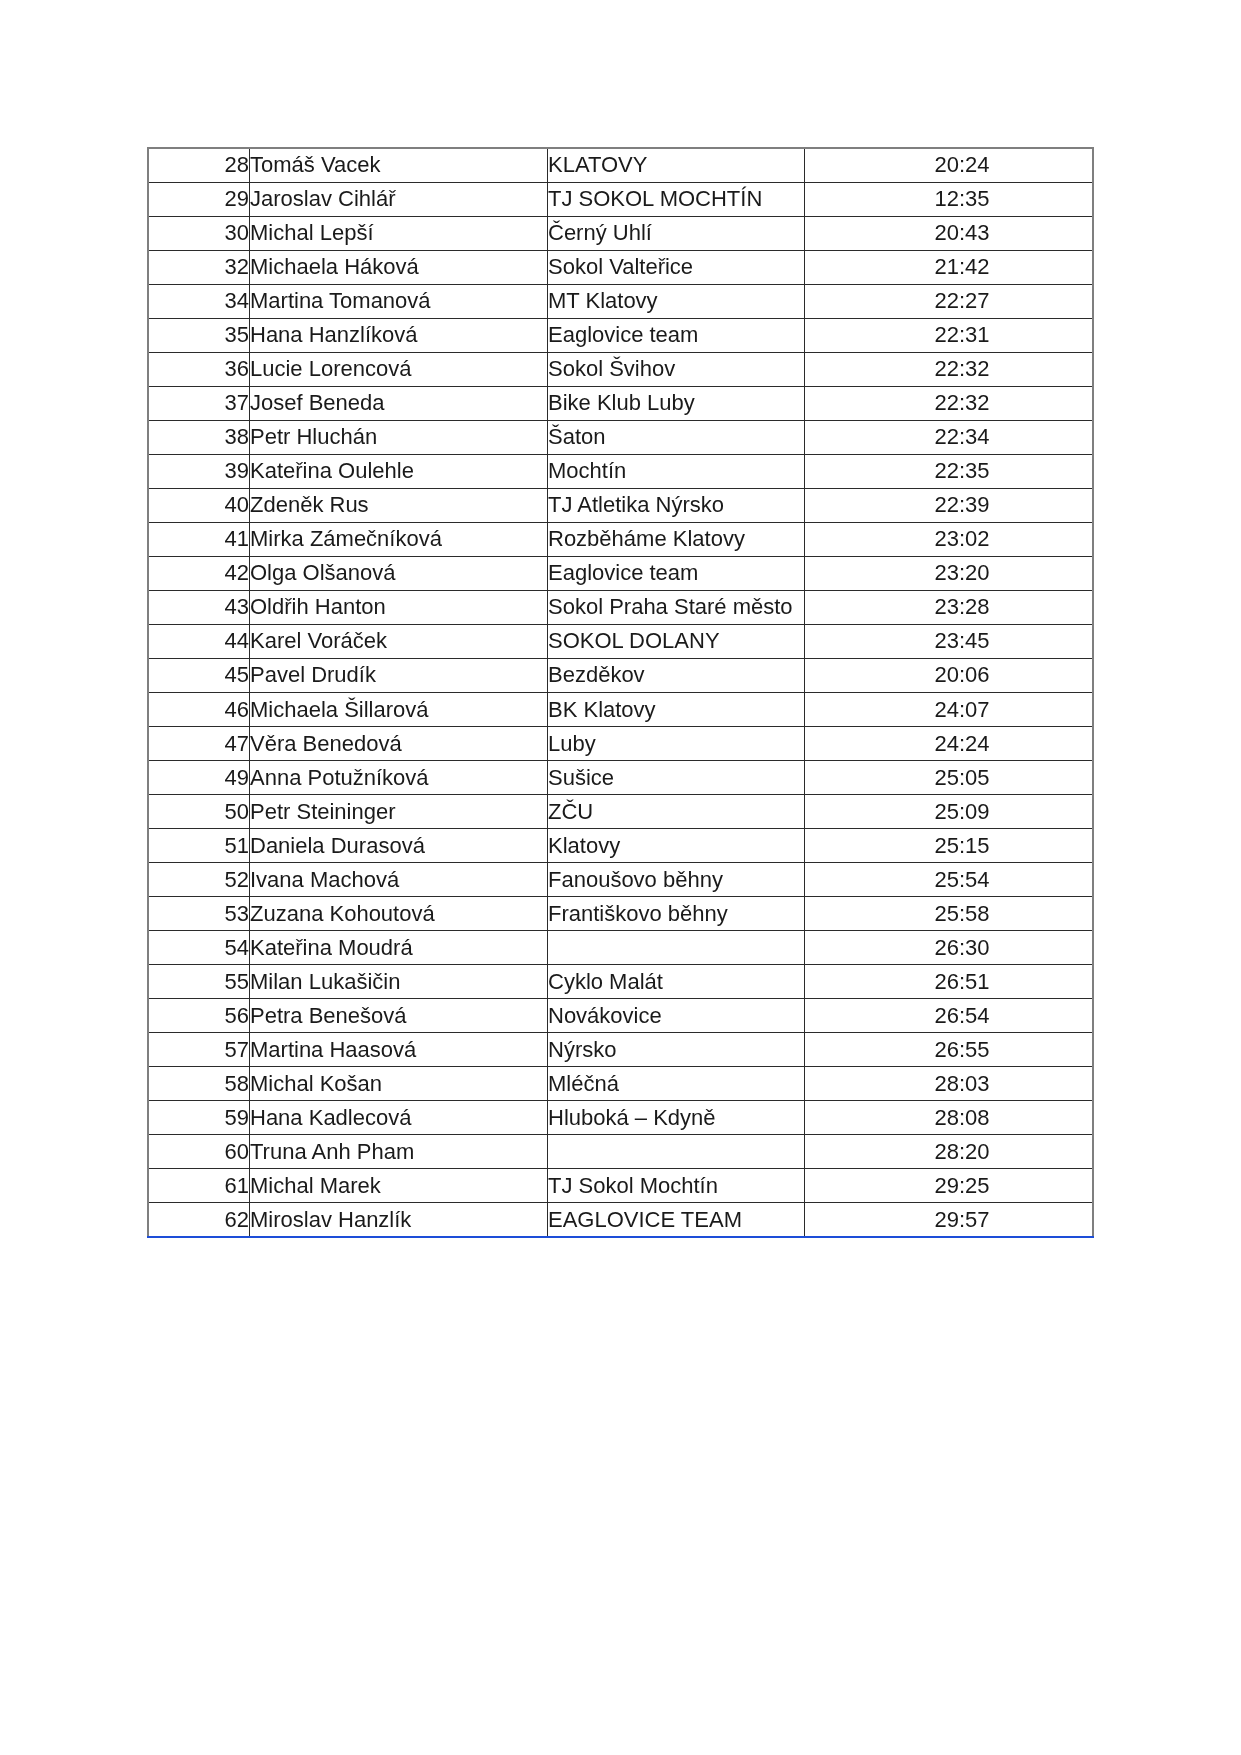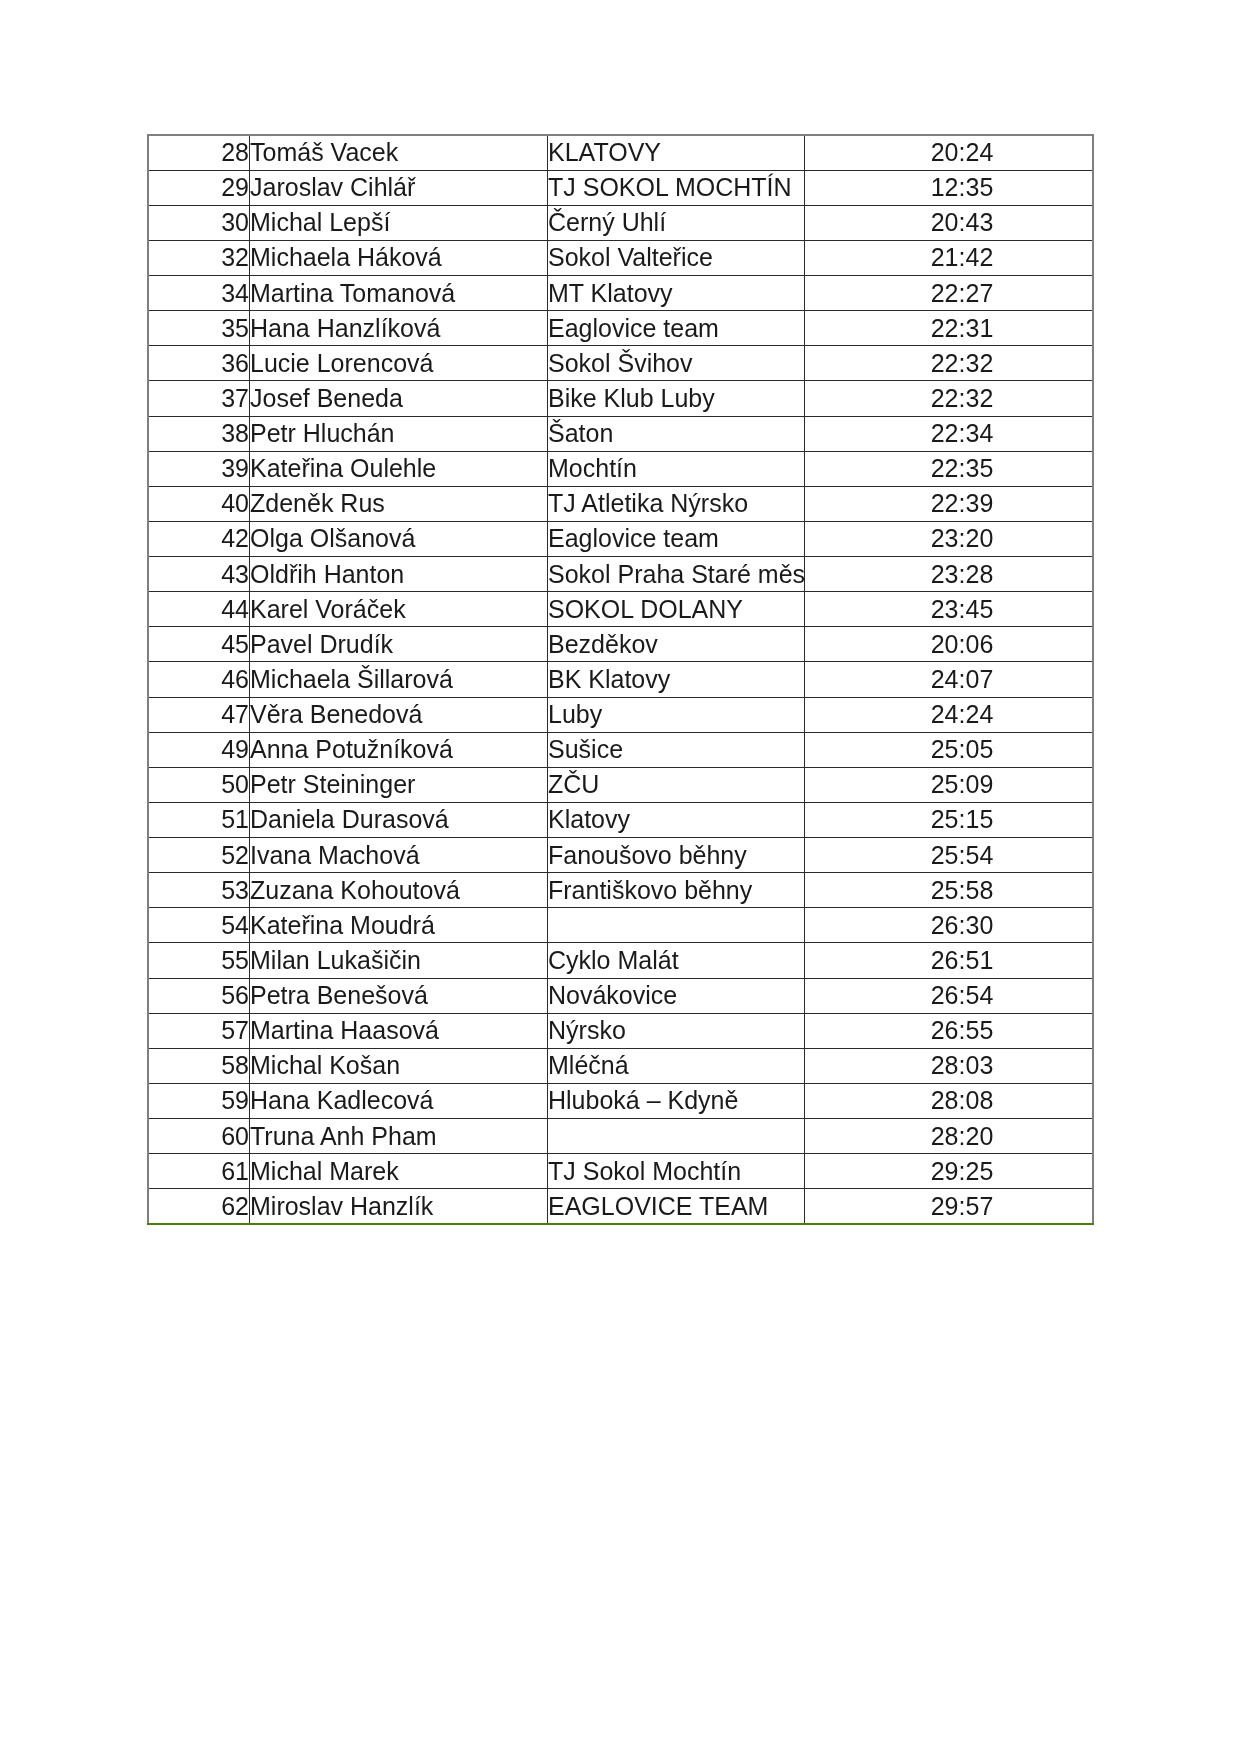--- a/index.html
+++ b/index.html
@@ -12,45 +12,45 @@
     width: 1241px;
     height: 1755px;
     background: #ffffff;
     font-family: "Liberation Sans", sans-serif;
     color: #1a1a1a;
     overflow: hidden;
   }
   table.results {
     position: absolute;
     left: 147px;
-    top: 134px;
+    top: 147px;
     width: 917px;
     height: 1091px;
     border-collapse: collapse;
     table-layout: fixed;
-    font-size: 25px;
+    font-size: 22px;
     color: #1a1a1a;
   }
   table.results td {
     border: 1px solid #2b2b2b;
     padding: 0;
     vertical-align: middle;
     white-space: nowrap;
     overflow: hidden;
     line-height: 1;
   }
   table.results tr {
     height: 31.17px;
   }
   
   table.results {
     border: 2px solid #7f7f7f;
   }
   table.results tr:first-child td { border-top: 2px solid #7f7f7f; }
-  table.results tr:last-child td { border-bottom: 2px solid #4d7c0f; }
+  table.results tr:last-child td { border-bottom: 2px solid #1d4ed8; }
   table.results td:first-child { border-left: 2px solid #7f7f7f; }
   table.results td:last-child { border-right: 2px solid #7f7f7f; padding-left: 27px; }
 
   td.col-rank {
     width: 100px;
     text-align: right;
     padding-right: 7px;
   }
   td.col-name {
     width: 297px;
@@ -134,20 +134,26 @@
     <td class="col-club">Mochtín</td>
     <td class="col-time">22:35</td>
   </tr>
         <tr>
     <td class="col-rank">40</td>
     <td class="col-name">Zdeněk Rus</td>
     <td class="col-club">TJ Atletika Nýrsko</td>
     <td class="col-time">22:39</td>
   </tr>
         <tr>
+    <td class="col-rank">41</td>
+    <td class="col-name">Mirka Zámečníková</td>
+    <td class="col-club">Rozběháme Klatovy</td>
+    <td class="col-time">23:02</td>
+  </tr>
+        <tr>
     <td class="col-rank">42</td>
     <td class="col-name">Olga Olšanová</td>
     <td class="col-club">Eaglovice team</td>
     <td class="col-time">23:20</td>
   </tr>
         <tr>
     <td class="col-rank">43</td>
     <td class="col-name">Oldřih Hanton</td>
     <td class="col-club">Sokol Praha Staré město</td>
     <td class="col-time">23:28</td>

